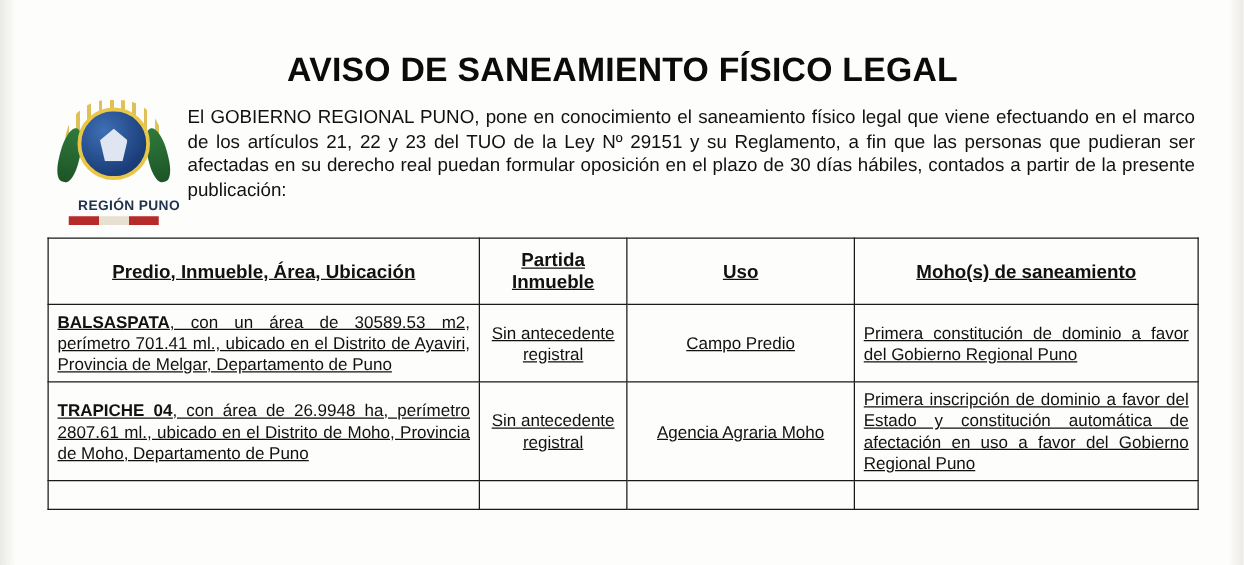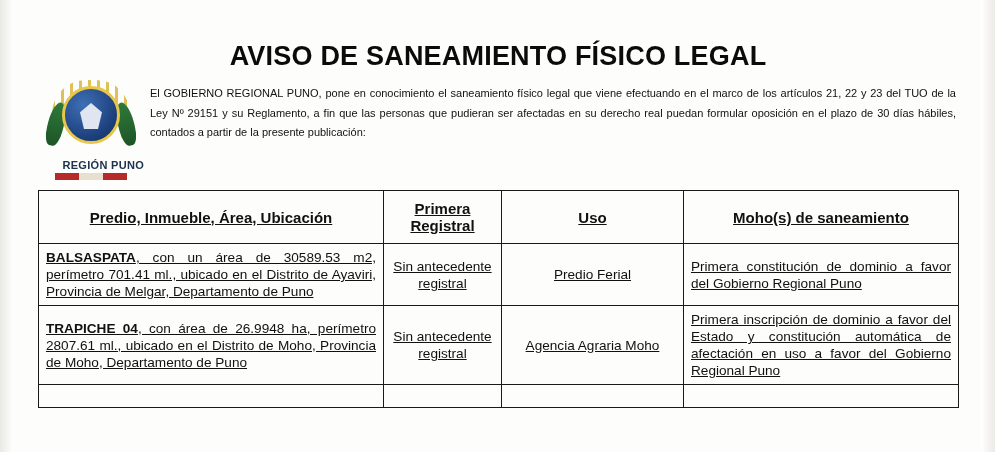--- a/index.html
+++ b/index.html
@@ -108,21 +108,21 @@
     margin-top: 1px;
   }
   .crest-bar {
     width: 72px;
     height: 7px;
     margin: 2px auto 0 auto;
     background: linear-gradient(90deg, #b62a2a 0 24px, #e7dfcf 24px 48px, #b62a2a 48px 72px);
   }
   .intro {
     flex: 1;
-    font-size: 11px;
+    font-size: 15px;
     line-height: 19.5px;
     text-align: justify;
     padding: 6px 2px 0 6px;
   }
   table.main {
     width: 100%;
     border-collapse: collapse;
     margin-top: 10px;
     table-layout: fixed;
   }
@@ -189,30 +189,30 @@
     <table class="main">
       <colgroup>
         <col class="c1">
           <col class="c2">
           <col class="c3">
           <col class="c4">
       </colgroup>
       <thead>
         <tr>
           <th>Predio, Inmueble, Área, Ubicación</th>
-          <th>Primera Registral</th>
+          <th>Partida Inmueble</th>
           <th>Uso</th>
           <th>Moho(s) de saneamiento</th>
         </tr>
       </thead>
       <tbody>
         <tr>
           <td class="desc"><b>BALSASPATA</b><span>, con un área de 30589.53 m2, perímetro 701.41 ml., ubicado en el Distrito de Ayaviri, Provincia de Melgar, Departamento de Puno</span></td>
           <td class="center">Sin antecedente registral</td>
-          <td class="center">Predio Ferial</td>
+          <td class="center">Campo Predio</td>
           <td class="just">Primera constitución de dominio a favor del Gobierno Regional Puno</td>
         </tr>
         <tr>
           <td class="desc"><b>TRAPICHE 04</b><span>, con área de 26.9948 ha, perímetro 2807.61 ml., ubicado en el Distrito de Moho, Provincia de Moho, Departamento de Puno</span></td>
           <td class="center">Sin antecedente registral</td>
           <td class="center">Agencia Agraria Moho</td>
           <td class="just">Primera inscripción de dominio a favor del Estado y constitución automática de afectación en uso a favor del Gobierno Regional Puno</td>
         </tr>
         <tr class="cut-row">
           <td></td>

